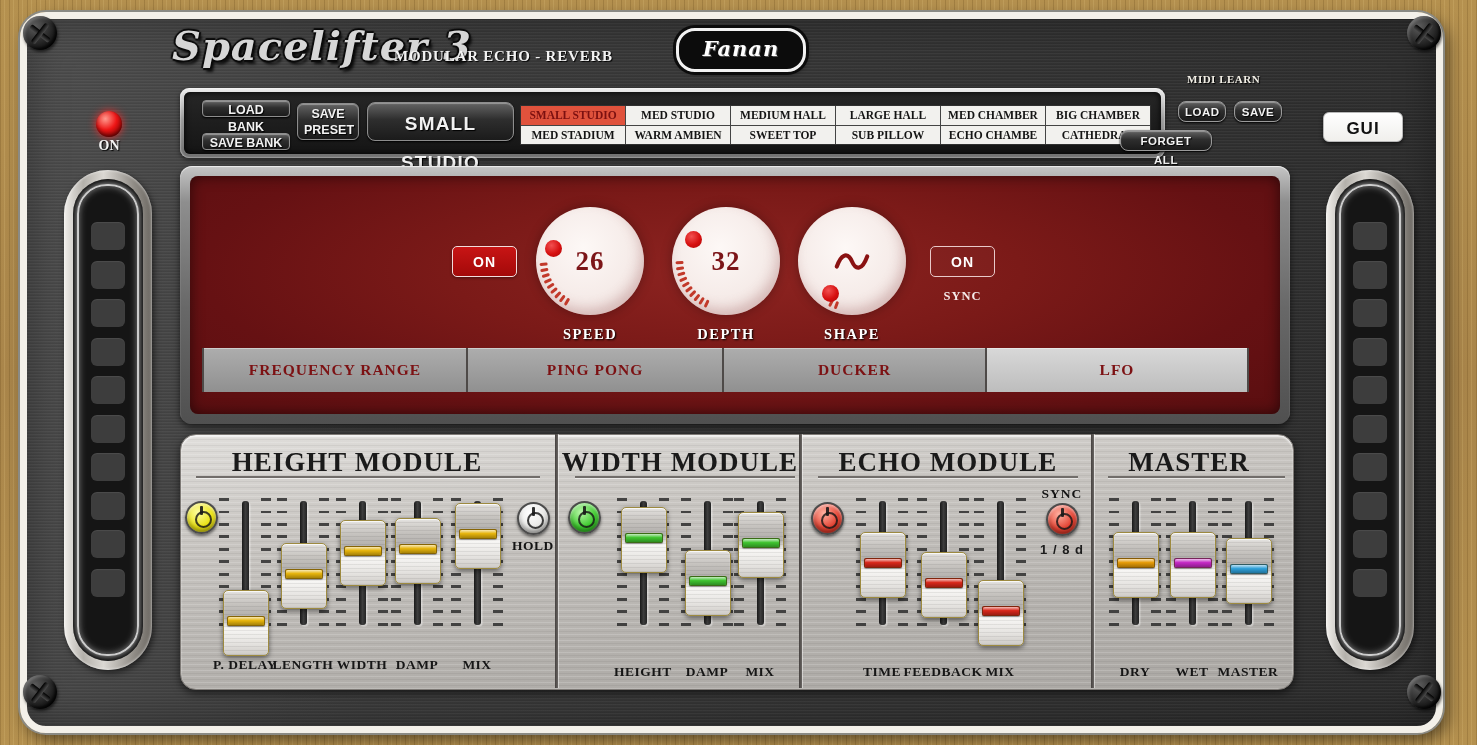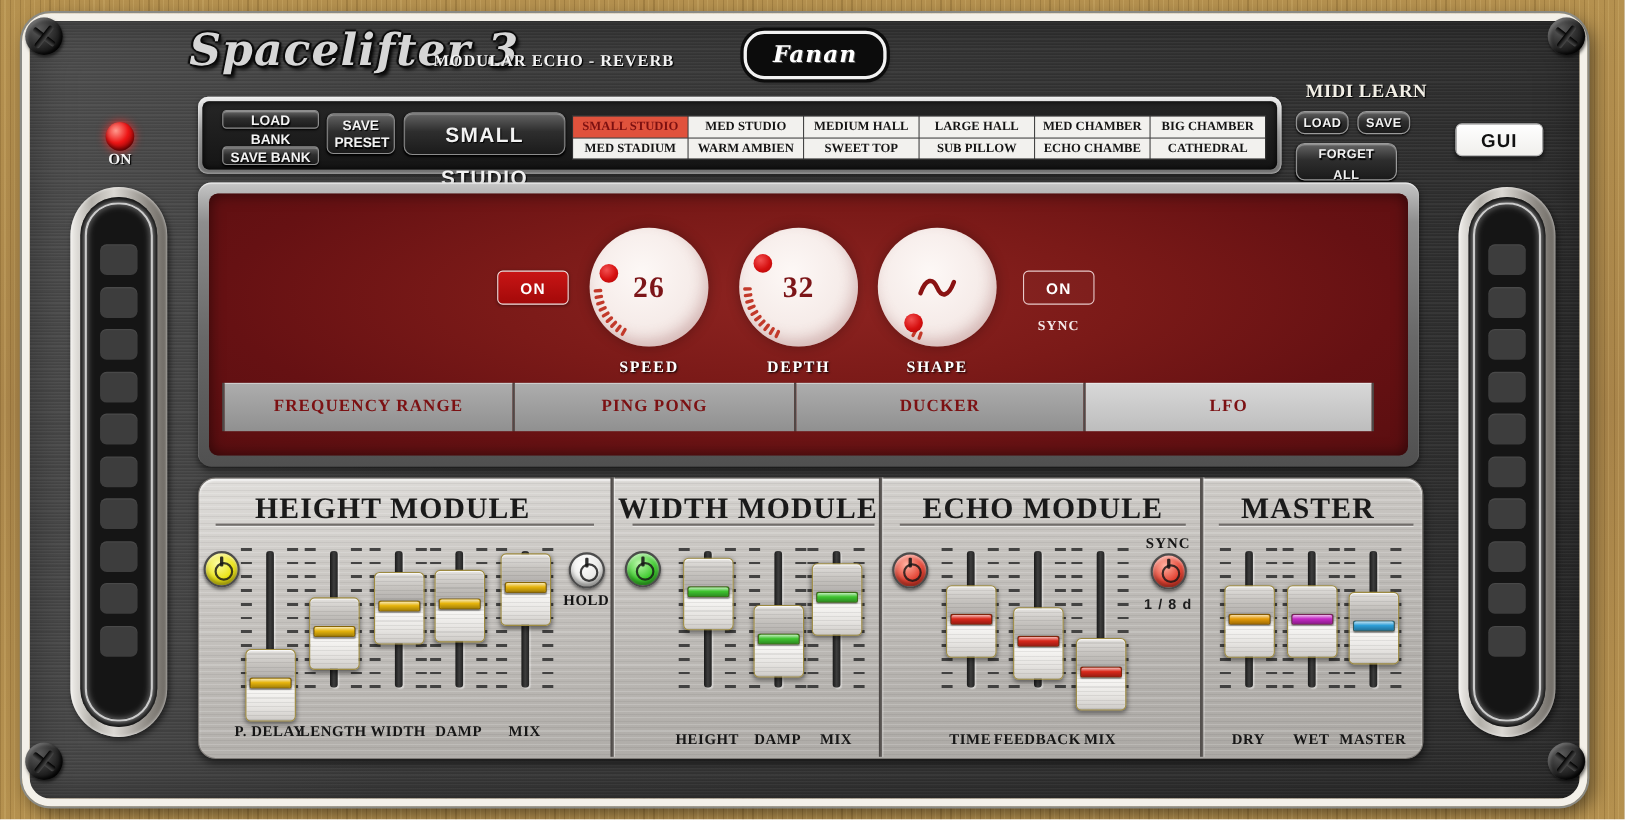--- a/index.html
+++ b/index.html
@@ -44,21 +44,21 @@
     font-weight:bold;text-shadow:1px 1px 1px #000;}
   .bank-btn{left:18px;width:88px;height:17px;font-size:12.5px;line-height:17px;}
   .savepreset-btn{left:113px;top:11px;width:62px;height:37px;font-size:12.5px;line-height:16px;padding-top:2px;border-radius:6px;}
   .display-btn{left:183px;top:10px;width:147px;height:39px;border-radius:8px;font-family:"Liberation Sans",sans-serif;
     font-weight:bold;font-size:19px;letter-spacing:1.2px;line-height:39px;}
   .preset-grid{position:absolute;left:336px;top:13px;width:629px;height:38px;display:grid;
     grid-template-columns:repeat(6,1fr);grid-template-rows:1fr 1fr;border:1px solid #303030;background:#444;gap:1px;}
   .preset-cell{background:#f2f1ee;color:#141414;font-weight:bold;font-size:11.5px;text-align:center;line-height:18px;cursor:pointer;overflow:hidden;white-space:nowrap;}
   .preset-cell.selected{background:#e0523c;color:#7c1010;}
   
-  .midi-title{left:1187px;top:73px;font-weight:bold;font-size:17px;color:#f2efe6;letter-spacing:.5px;text-shadow:1px 1px 1px #000;}
+  .midi-title{left:1187px;top:73px;font-weight:bold;font-size:11px;color:#f2efe6;letter-spacing:.5px;text-shadow:1px 1px 1px #000;}
   .midi-btn{font-family:"Liberation Sans",sans-serif;font-size:11.5px;letter-spacing:.5px;border-radius:8px;border:1.5px solid #9a9a9a;}
   .gui-btn{left:1323px;top:112px;width:80px;height:30px;border-radius:6px;background:linear-gradient(180deg,#fff,#f0efec);
     border:1px solid #b8b8b8;box-shadow:0 2px 4px rgba(0,0,0,.6);color:#111;font-weight:bold;font-size:17px;
     text-align:center;line-height:30px;letter-spacing:1px;cursor:pointer;}
   
   .meter{position:absolute;top:170px;width:88px;height:500px;border-radius:44px;
     background:linear-gradient(90deg,#f1efeb,#b3b0aa 22%,#dbd8d3 45%,#8e8a84 80%,#6e6a64);
     box-shadow:2px 3px 6px rgba(0,0,0,.55), inset 0 0 3px rgba(255,255,255,.8);}
   .meter-in{position:absolute;left:9px;top:9px;right:9px;bottom:9px;border-radius:36px;background:#151515;box-shadow:inset 0 0 10px #000;}
   .meter-pill{position:absolute;left:13px;top:14px;right:13px;bottom:14px;border:2.5px solid rgba(255,255,255,.92);border-radius:30px;
@@ -165,21 +165,21 @@
           <div class="preset-cell">SUB PILLOW</div>
           <div class="preset-cell">ECHO CHAMBE</div>
           <div class="preset-cell">CATHEDRAL</div>
         </div>
     </div>
   </div>
 
   <div class="abs midi-title">MIDI LEARN</div>
   <button class="dark-btn midi-btn" style="left:1178px;top:101px;width:48px;height:21px;line-height:19px;">LOAD</button>
   <button class="dark-btn midi-btn" style="left:1234px;top:101px;width:48px;height:21px;line-height:19px;">SAVE</button>
-  <button class="dark-btn midi-btn" style="left:1178px;top:130px;width:92px;height:34px;line-height:19px;">FORGET ALL</button>
+  <button class="dark-btn midi-btn" style="left:1120px;top:130px;width:92px;height:21px;line-height:19px;">FORGET ALL</button>
   <button class="abs gui-btn">GUI</button>
 
   <div class="meter" id="meter-left" style="left:64px;">
     <div class="meter-in"></div>
     <div class="meter-pill"></div>
   <div class="meter-seg" style="top: 52px;"></div>
       <div class="meter-seg" style="top: 90.5px;"></div>
       <div class="meter-seg" style="top: 129px;"></div>
       <div class="meter-seg" style="top: 167.5px;"></div>
       <div class="meter-seg" style="top: 206px;"></div>

